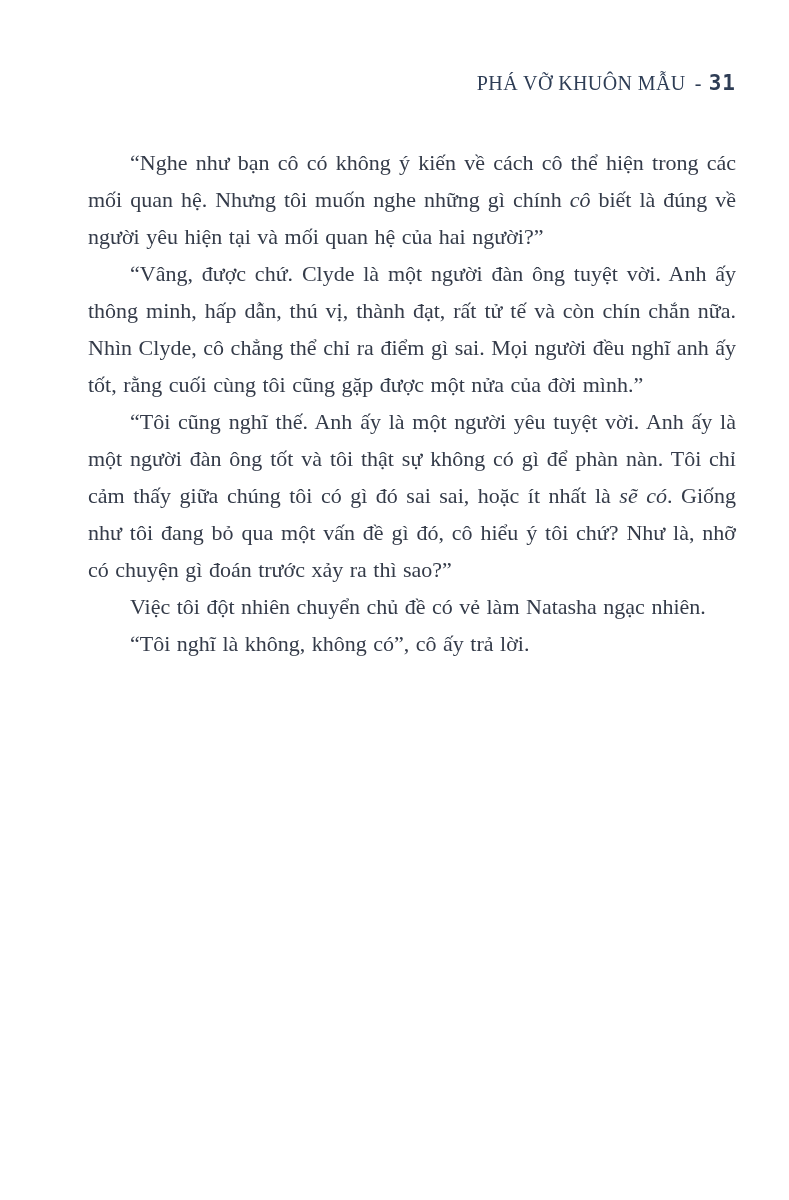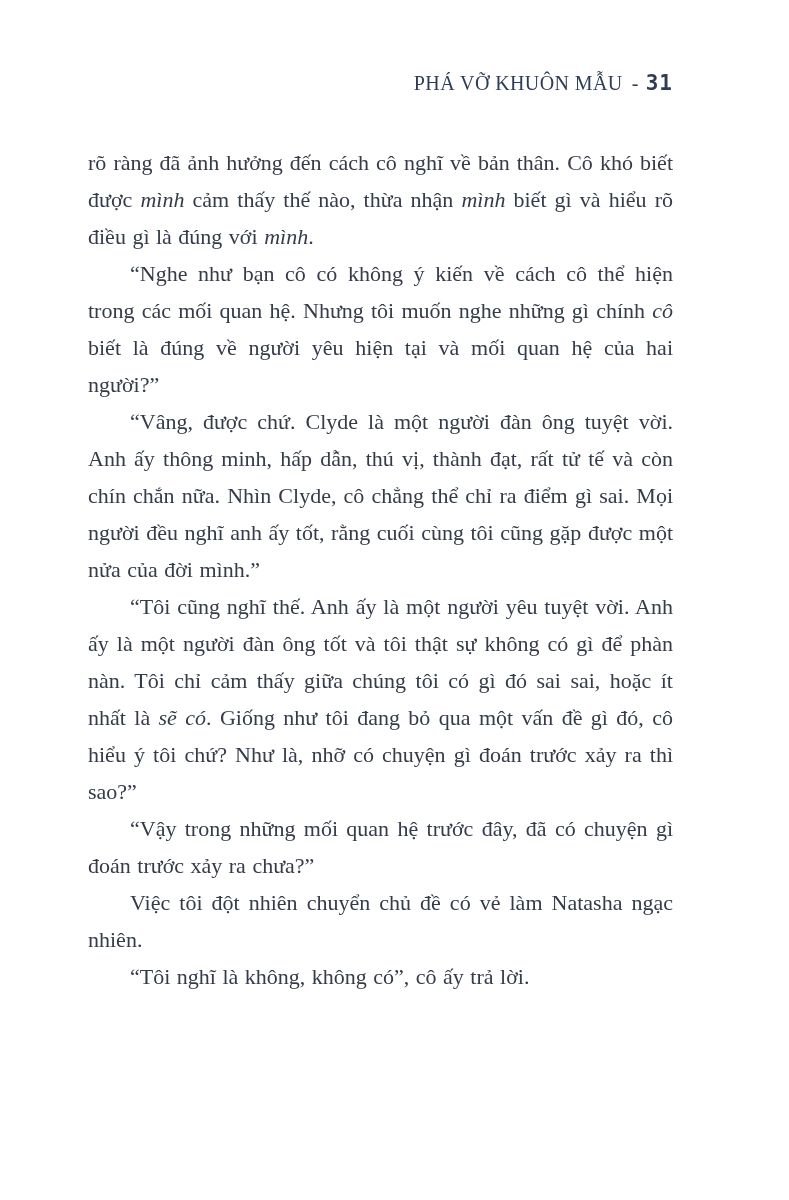--- a/index.html
+++ b/index.html
@@ -6,21 +6,21 @@
     margin: 0;
     padding: 0;
     background: #ffffff;
   }
   .page {
     position: relative;
     width: 789px;
     height: 1200px;
     background: #ffffff;
     box-sizing: border-box;
-    padding: 70px 116px 0 88px;
+    padding: 70px 53px 0 88px;
     font-family: "Liberation Serif", serif;
     color: var(--ink, #343b49);
     overflow: hidden;
   }
   .running-header {
     text-align: right;
     font-size: 20px;
     line-height: 26px;
     letter-spacing: 0.4px;
     color: var(--header-ink, #2e3d55);
@@ -52,21 +52,19 @@
   }
 </style>
 </head>
 <body>
 
 <div class="page">
   <div class="running-header">
     <span class="title">PHÁ VỠ KHUÔN MẪU</span><span class="sep">-</span><span class="num">31</span>
   </div>
   <div class="page-body">
-      <p class="para"><span>rõ ràng đã ảnh hưởng đến cách cô nghĩ về bản thân. Cô khó biết được </span><span class="it">mình</span><span> cảm thấy thế nào, thừa nhận </span><span class="it">mình</span><span> biết gì và hiểu rõ điều gì là đúng với </span><span class="it">mình</span><span>.</span></p>
       <p class="para indent"><span>“Nghe như bạn cô có không ý kiến về cách cô thể hiện trong các mối quan hệ. Nhưng tôi muốn nghe những gì chính </span><span class="it">cô</span><span> biết là đúng về người yêu hiện tại và mối quan hệ của hai người?”</span></p>
       <p class="para indent"><span>“Vâng, được chứ. Clyde là một người đàn ông tuyệt vời. Anh ấy thông minh, hấp dẫn, thú vị, thành đạt, rất tử tế và còn chín chắn nữa. Nhìn Clyde, cô chẳng thể chỉ ra điểm gì sai. Mọi người đều nghĩ anh ấy tốt, rằng cuối cùng tôi cũng gặp được một nửa của đời mình.”</span></p>
       <p class="para indent"><span>“Tôi cũng nghĩ thế. Anh ấy là một người yêu tuyệt vời. Anh ấy là một người đàn ông tốt và tôi thật sự không có gì để phàn nàn. Tôi chỉ cảm thấy giữa chúng tôi có gì đó sai sai, hoặc ít nhất là </span><span class="it">sẽ có</span><span>. Giống như tôi đang bỏ qua một vấn đề gì đó, cô hiểu ý tôi chứ? Như là, nhỡ có chuyện gì đoán trước xảy ra thì sao?”</span></p>
-      <p class="para indent"><span>“Vậy trong những mối quan hệ trước đây, đã có chuyện gì đoán trước xảy ra chưa?”</span></p>
       <p class="para indent"><span>Việc tôi đột nhiên chuyển chủ đề có vẻ làm Natasha ngạc nhiên.</span></p>
       <p class="para indent"><span>“Tôi nghĩ là không, không có”, cô ấy trả lời.</span></p>
     </div>
 </div>
 
 </body></html>

